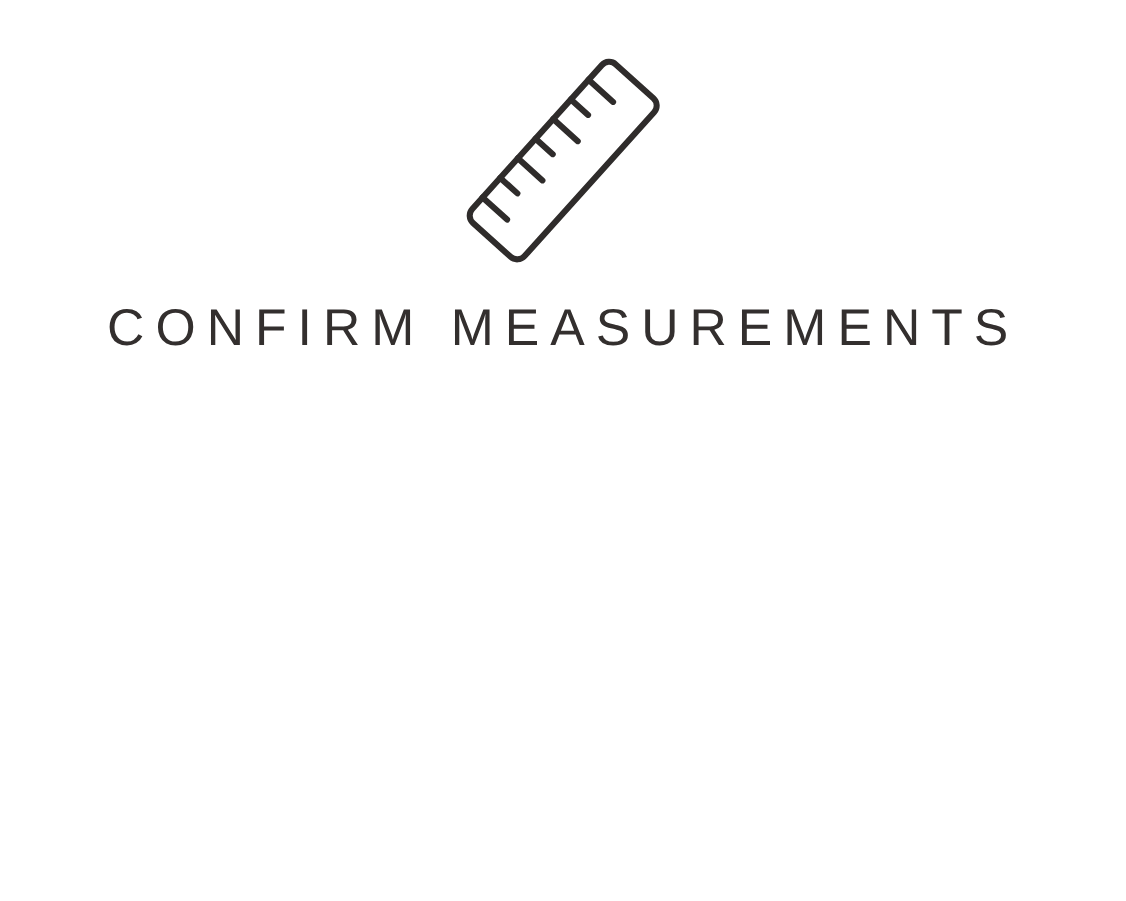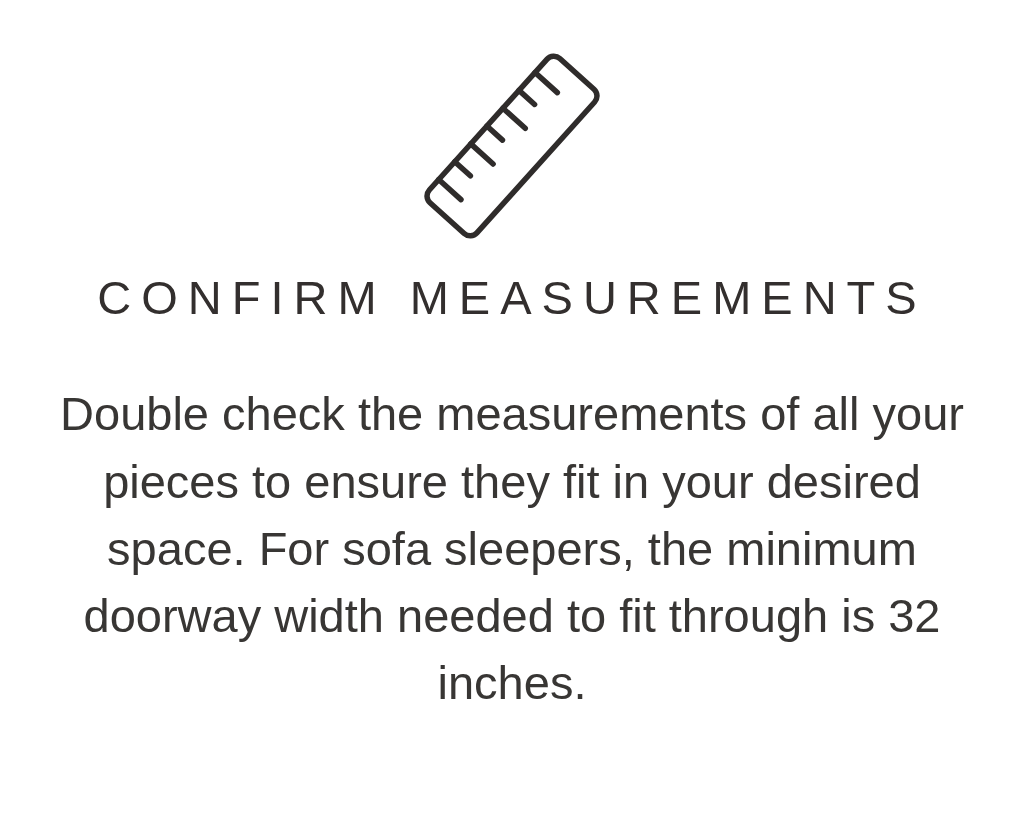--- a/index.html
+++ b/index.html
@@ -71,15 +71,14 @@
         <line x1="83" y1="117" x2="104" y2="117"></line>
         <line x1="83" y1="141" x2="113" y2="141"></line>
         <line x1="83" y1="165" x2="104" y2="165"></line>
         <line x1="83" y1="189" x2="113" y2="189"></line>
       </g>
     </svg>
   </div>
 
   <h1 class="headline">CONFIRM MEASUREMENTS</h1>
 
-  <p class="body-copy">Double check the measurements of all your pieces to ensure they fit in your desired space. For sofa sleepers, the minimum doorway width needed to fit through is 32 inches.</p>
 
 </div>
 
 </body></html>

